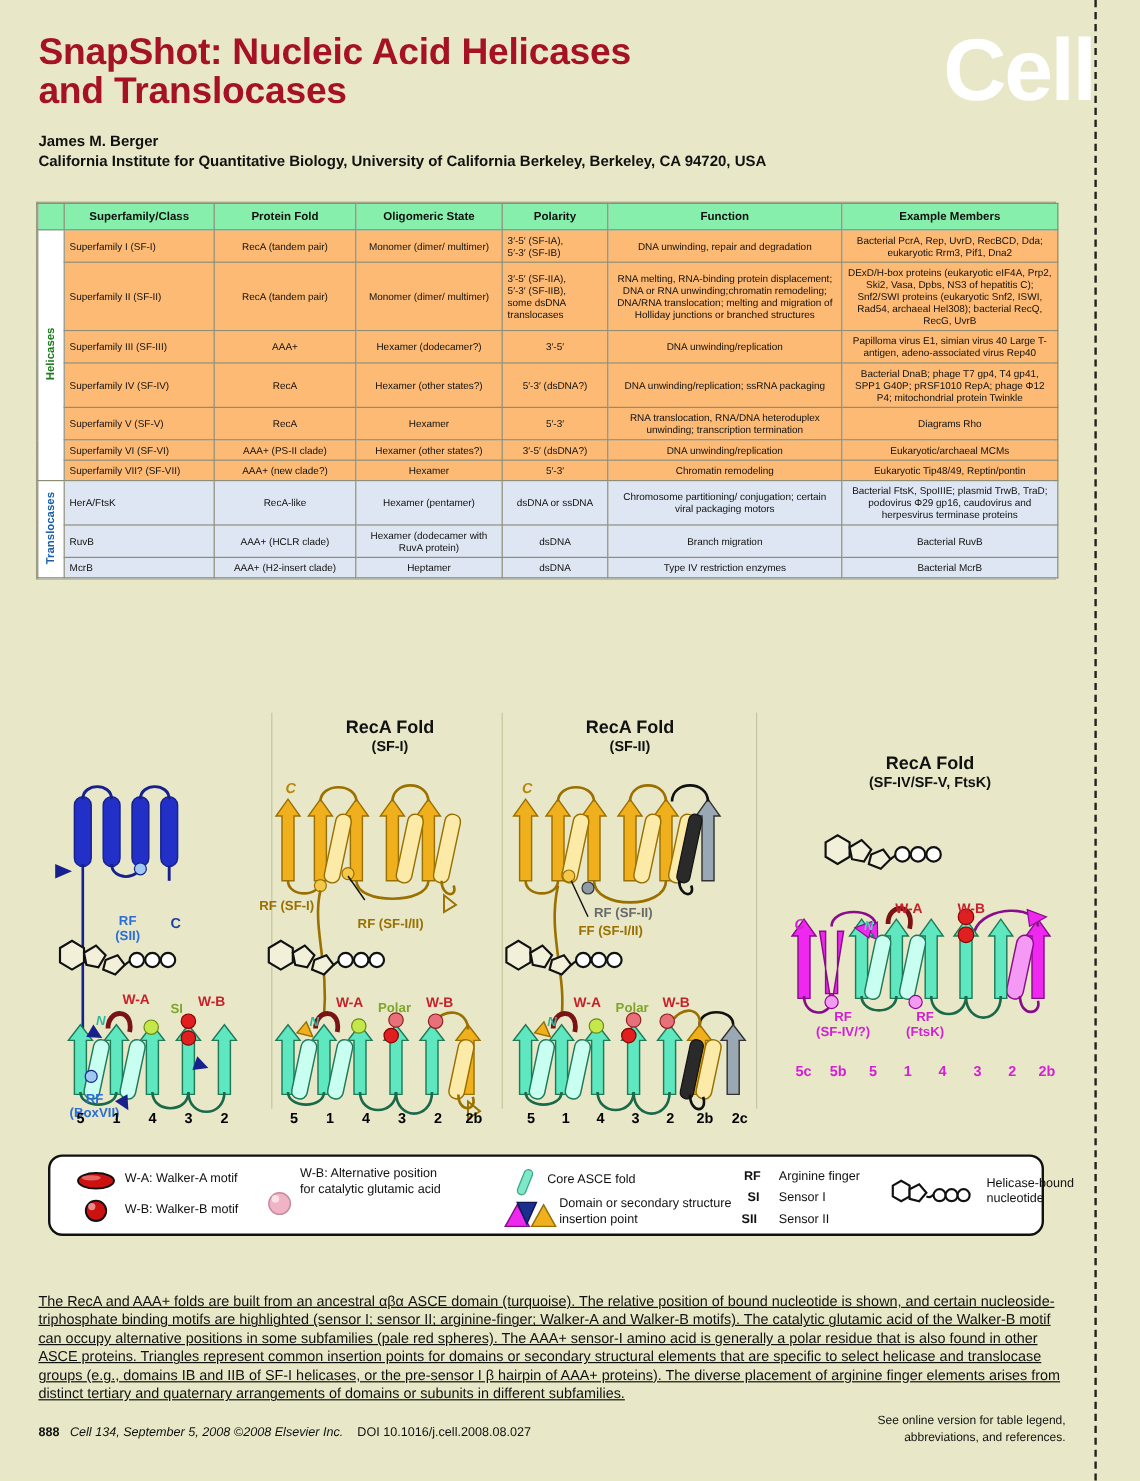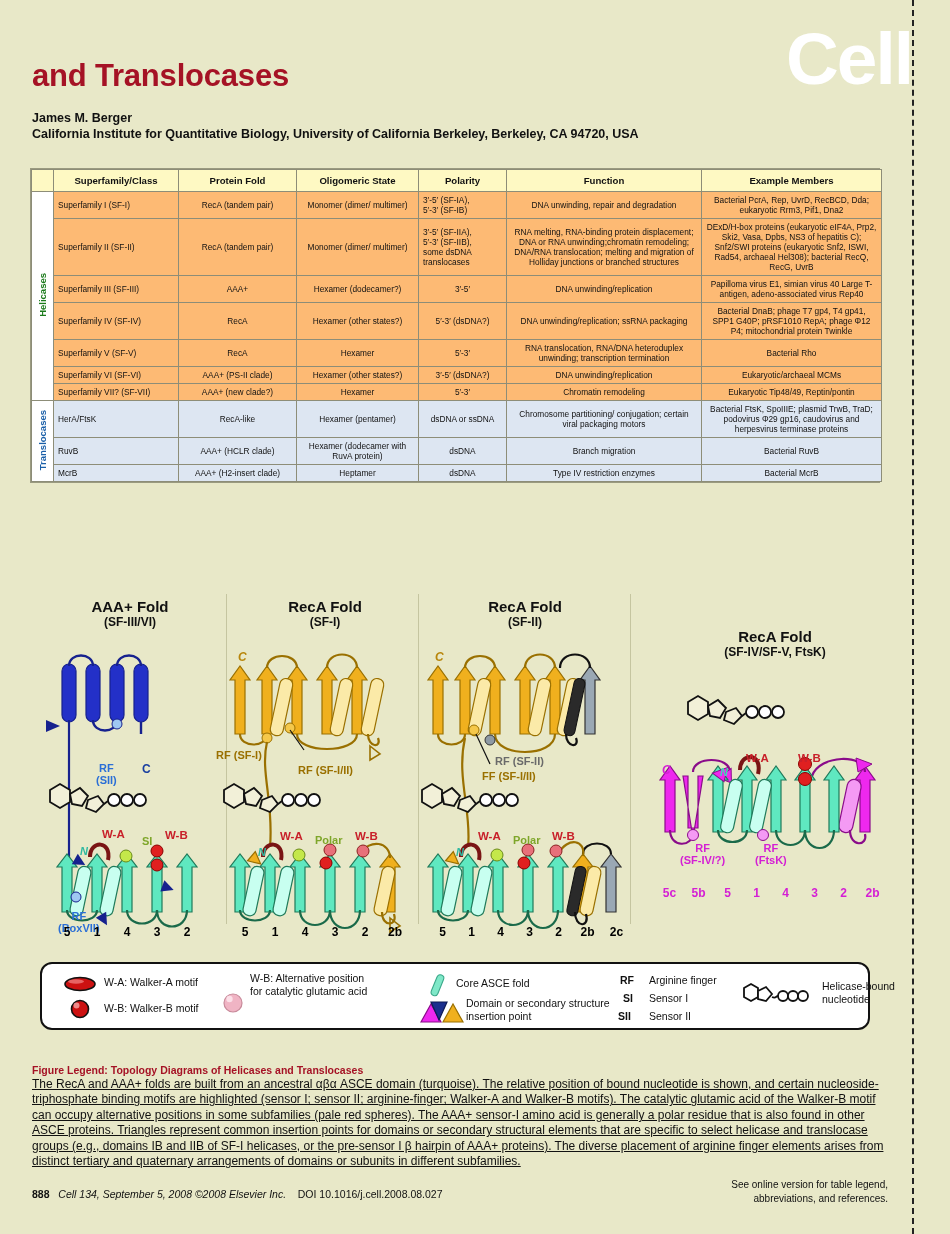--- a/index.html
+++ b/index.html
@@ -43,21 +43,21 @@
   .table-wrap {
     position:absolute; left:30px; top:168px; width:850px;
     background:#fff; border:1px solid #9a9a80;
   }
   table.snap { border-collapse:collapse; width:100%; table-layout:fixed; font-size:8.3px; }
   table.snap th, table.snap td {
     border:1px solid #8d8d78; padding:3px 4px; vertical-align:middle;
     color:#111;
   }
   table.snap th {
-    background:#fef9c3; font-weight:bold; font-size:9.6px; text-align:center;
+    background:#86efac; font-weight:bold; font-size:9.6px; text-align:center;
     height:22px;
   }
   td.c { text-align:center; }
   td.l { text-align:left; }
   .g { background:#fdba74; }
   .b { background:#dde6f2; }
   .sidecell {
     background:#ffffff; width:20px; padding:0; text-align:center; vertical-align:middle;
   }
   .vtext {
@@ -121,21 +121,21 @@
   svg { display:block; overflow:visible; }
 </style>
 </head>
 <body>
 
 <div class="page">
 
   <div class="dash-line"></div>
 
   <div class="title">
-    <br>
+    <span>SnapShot: Nucleic Acid Helicases</span><br>
     <span>and Translocases</span>
   </div>
   <div class="author">James M. Berger</div>
   <div class="affil">California Institute for Quantitative Biology, University of California Berkeley, Berkeley, CA 94720, USA</div>
   <div class="cell-logo">Cell</div>
 
   <div class="table-wrap">
     <table class="snap">
       <colgroup>
         <col class="col-side">
@@ -196,21 +196,21 @@
           <td class="g c">5′-3′ (dsDNA?)</td>
           <td class="g c">DNA unwinding/replication; ssRNA packaging</td>
           <td class="g c">Bacterial DnaB; phage T7 gp4, T4 gp41, SPP1 G40P; pRSF1010 RepA; phage Φ12 P4; mitochondrial protein Twinkle</td>
         </tr>
         <tr>
           <td class="g l">Superfamily V (SF-V)</td>
           <td class="g c">RecA</td>
           <td class="g c">Hexamer</td>
           <td class="g c">5′-3′</td>
           <td class="g c">RNA translocation, RNA/DNA heteroduplex unwinding; transcription termination</td>
-          <td class="g c">Bacterial Rho</td>
+          <td class="g c">Diagrams Rho</td>
         </tr>
         <tr>
           <td class="g l">Superfamily VI (SF-VI)</td>
           <td class="g c">AAA+ (PS-II clade)</td>
           <td class="g c">Hexamer (other states?)</td>
           <td class="g c">3′-5′ (dsDNA?)</td>
           <td class="g c">DNA unwinding/replication</td>
           <td class="g c">Eukaryotic/archaeal MCMs</td>
         </tr>
         <tr>
@@ -252,24 +252,20 @@
       </tbody>
     </table>
   </div>
 
   <div class="diagrams">
 
     <div class="divider" style="left:196px; top:14px; height:330px;"></div>
     <div class="divider" style="left:388px; top:14px; height:330px;"></div>
     <div class="divider" style="left:600px; top:14px; height:330px;"></div>
 
-    <div class="panel-title" style="left:10px; top:18px; width:180px;">
-      <span class="t1">AAA+ Fold</span>
-      <span class="t2">(SF-III/VI)</span>
-    </div>
     <svg style="position:absolute;left:8px;top:62px;" width="190" height="275" viewBox="0 0 190 275">
 
       <g fill="#2330c8" stroke="#16218e" stroke-width="1.2">
         <rect x="24" y="22" width="14" height="58" rx="7"></rect>
         <rect x="48" y="22" width="14" height="58" rx="7"></rect>
         <rect x="72" y="22" width="14" height="58" rx="7"></rect>
         <rect x="96" y="22" width="14" height="58" rx="7"></rect>
       </g>
       <g fill="none" stroke="#16218e" stroke-width="2.4">
         <path d="M31,24 C31,10 55,10 55,24"></path>
@@ -602,21 +598,20 @@
         <polygon points="16,11 24,7 30,14 24,21 16,19"></polygon>
         <circle cx="41" cy="16" r="5"></circle>
           <circle cx="51" cy="16" r="5"></circle>
           <circle cx="61" cy="16" r="5"></circle>
       </g>
       <path d="M30,17 C34,19 34,16 36,16" fill="none" stroke="#111" stroke-width="1.8"></path>
     </svg>
     <div class="leg-text" style="left:780px; top:16px; width:110px;">Helicase-bound nucleotide</div>
   </div>
 
-  <div class="figleg-title">Figure Legend: Topology Diagrams of Helicases and Translocases</div>
   <div class="figleg-body">The RecA and AAA+ folds are built from an ancestral αβα ASCE domain (turquoise). The relative position of bound nucleotide is shown, and certain nucleoside-triphosphate binding motifs are highlighted (sensor I; sensor II; arginine-finger; Walker-A and Walker-B motifs). The catalytic glutamic acid of the Walker-B motif can occupy alternative positions in some subfamilies (pale red spheres). The AAA+ sensor-I amino acid is generally a polar residue that is also found in other ASCE proteins. Triangles represent common insertion points for domains or secondary structural elements that are specific to select helicase and translocase groups (e.g., domains IB and IIB of SF-I helicases, or the pre-sensor I β hairpin of AAA+ proteins). The diverse placement of arginine finger elements arises from distinct tertiary and quaternary arrangements of domains or subunits in different subfamilies.</div>
 
   <div class="footer-left">
     <b>888</b>&nbsp;&nbsp;
     <i>Cell 134, September 5, 2008 ©2008 Elsevier Inc.</i>&nbsp;&nbsp;&nbsp;
     <span>DOI 10.1016/j.cell.2008.08.027</span>
   </div>
   <div class="footer-right">
     <span>See online version for table legend,</span><br>
     <span>abbreviations, and references.</span>

